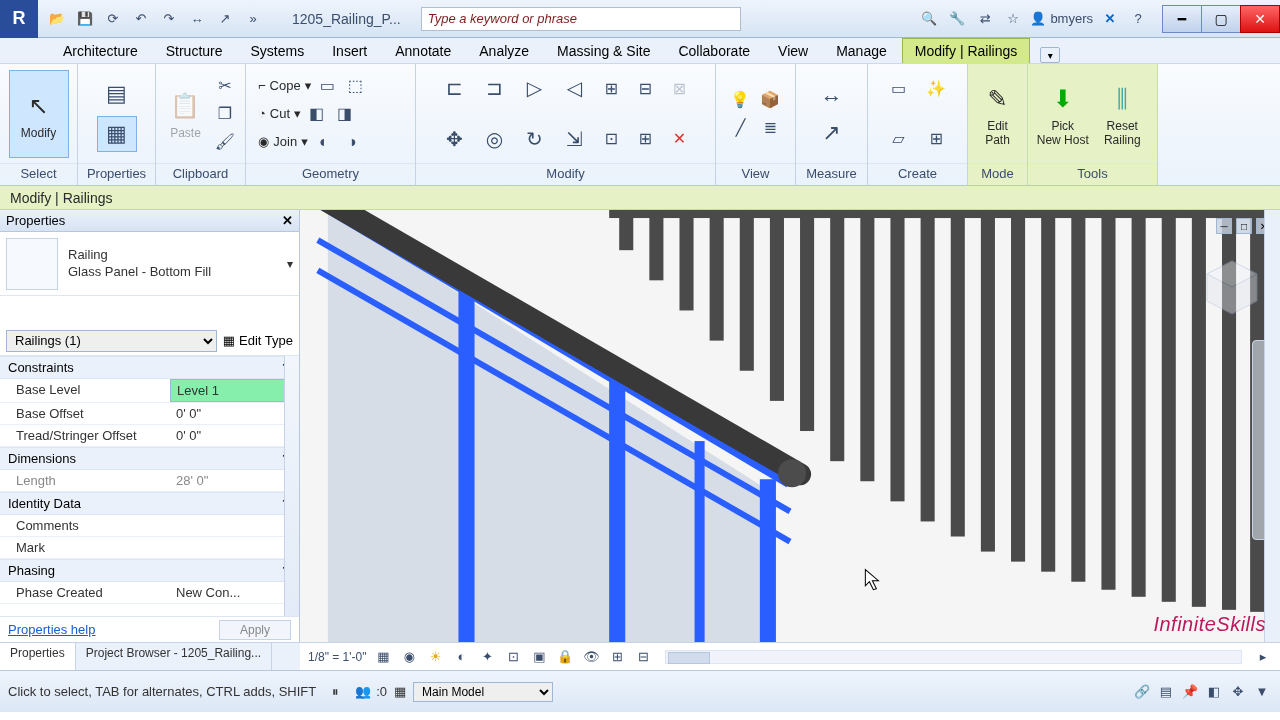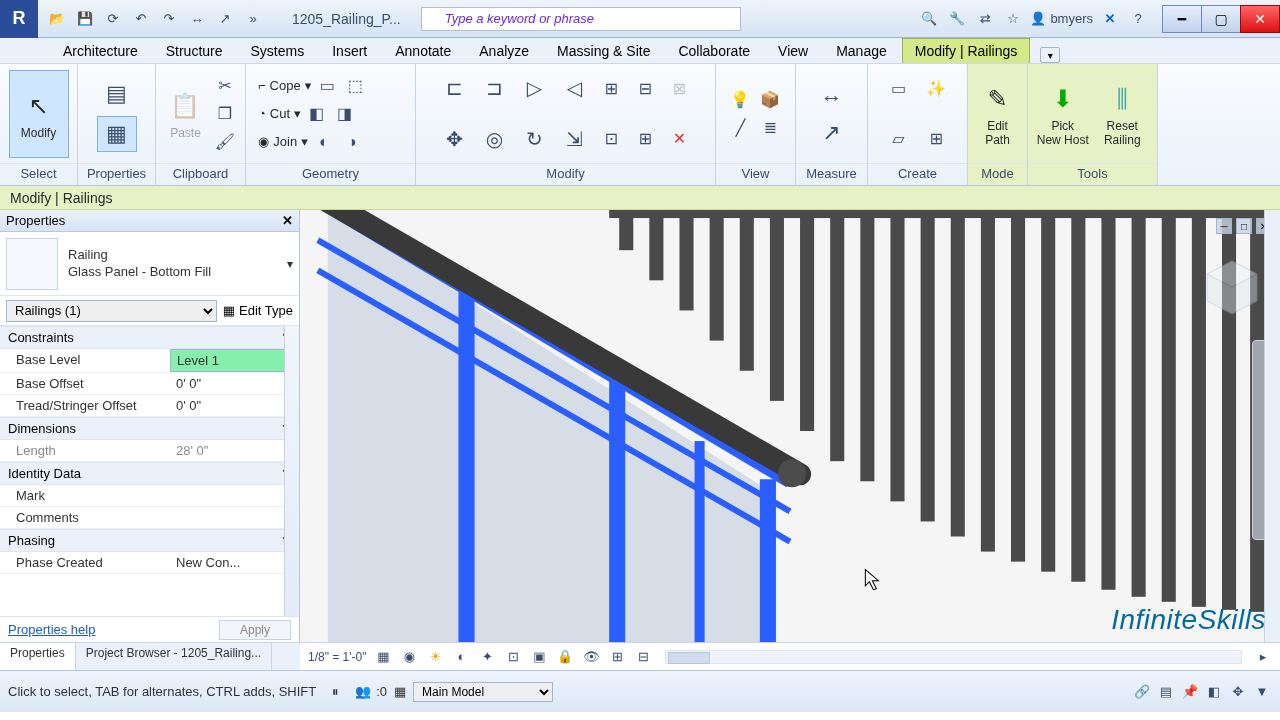--- a/index.html
+++ b/index.html
@@ -4,21 +4,21 @@
 <style>
 * { box-sizing: border-box; margin: 0; padding: 0; font-family: "Segoe UI", Tahoma, sans-serif; }
 body { width: 1280px; height: 720px; overflow: hidden; background: #fff; font-size: 13px; }
 
 
 .titlebar { height: 38px; display: flex; align-items: center; background: linear-gradient(#eef4fc, #d6e4f4); border-bottom: 1px solid #9fb6d4; }
 .app-icon { width: 38px; height: 38px; background: #2a4d9a; color: #fff; display: flex; align-items: center; justify-content: center; font-weight: bold; font-size: 18px; }
 .qat { display: flex; align-items: center; gap: 6px; padding: 0 8px; }
 .qat .qat-btn { width: 22px; height: 22px; display: flex; align-items: center; justify-content: center; color: #3a4d6b; cursor: pointer; }
 .title-text { flex: 0 0 auto; padding: 0 20px; color: #3a4d6b; font-size: 14px; text-align: center; }
-.search-box { flex: 1; height: 24px; border: 1px solid #b0bed0; background: #fff; padding: 0 23px; display: flex; align-items: center; color: #6d28d9; font-style: italic; margin-right: 6px; max-width: 320px; }
+.search-box { flex: 1; height: 24px; border: 1px solid #b0bed0; background: #fff; padding: 0 6px; display: flex; align-items: center; color: #7f1d1d; font-style: italic; margin-right: 6px; max-width: 320px; }
 .tb-right { display: flex; align-items: center; gap: 6px; padding: 0 8px; margin-left: auto; }
 .tb-right .tbbtn { width: 22px; height: 22px; display: flex; align-items: center; justify-content: center; color: #3a4d6b; cursor: pointer; }
 .user { display: flex; align-items: center; gap: 4px; color: #3a4d6b; }
 .winbtns { display: flex; margin-left: 6px; }
 .winbtn { width: 40px; height: 28px; display: flex; align-items: center; justify-content: center; font-size: 14px; border: 1px solid #6a8bc0; background: linear-gradient(#e6eefb,#c0d2ec); margin-left: -1px;}
 .winbtn.close { background: linear-gradient(#f66,#d11); color: #fff; border-color:#a00;}
 
 
 .ribbon-tabs { height: 26px; display: flex; align-items: flex-end; background: #eaf1fb; padding-left: 50px; border-bottom: 1px solid #cdd8e8; gap: 2px; }
 .ribbon-tab { padding: 4px 12px; color: #000000; font-size: 14px; cursor: pointer; border: 1px solid transparent; border-bottom: none; }
@@ -41,21 +41,21 @@
 .context-bar { height: 24px; background: #e6f2c6; display:flex; align-items:center; padding:0 10px; font-size:14px; color:#2a2a2a; border-bottom:1px solid #c8d8a0;}
 
 
 .main { display:flex; height: calc(720px - 38px - 26px - 122px - 24px - 22px - 28px - 28px); }
 .sidebar { width: 300px; display:flex; flex-direction:column; border-right:1px solid #b7c7de; background:#fff;}
 .prop-header { height:22px; background:linear-gradient(#eaf1fb,#d7e3f3); display:flex; align-items:center; justify-content:space-between; padding:0 6px; font-size:13px; border-bottom:1px solid #b7c7de;}
 .type-sel { height:64px; display:flex; align-items:center; padding:6px; gap:10px; border-bottom:1px solid #dce5f1;}
 .type-sel .thumb { width:52px; height:52px; border:1px solid #c6d3e6; background:#f6f9fd;}
 .type-sel .tinfo { flex:1; display:flex; flex-direction:column; font-size:13px; color:#333; line-height:1.3;}
 .type-sel .chev { color:#333; font-size:12px; cursor:pointer;}
-.inst-row { height:30px; display:flex; align-items:center; gap:6px; padding:4px 6px; border-bottom:1px solid #dce5f1;}
+.inst-row { height:30px; display:flex; align-items:center; gap:6px; padding:4px 6px; border-bottom:1px solid #dce5f1;margin-top:30px;}
 .inst-row select { flex:1; height:22px; border:1px solid #9fb6d4; font-size:13px; padding:0 4px;}
 .edit-type { display:flex; align-items:center; gap:4px; cursor:pointer; font-size:13px;}
 .prop-grid { flex:1; overflow:auto; position:relative;}
 .prop-grid::after{ content:""; position:absolute; right:0; top:0; bottom:0; width:14px; background:linear-gradient(#f2f6fc,#e2ebf7); border-left:1px solid #c6d3e6;}
 .group-hdr { background:#eaf1fb; font-size:13px; padding:3px 8px; display:flex; justify-content:space-between; border-top:1px solid #dce5f1; border-bottom:1px solid #dce5f1;}
 .prow { display:flex; font-size:13px; border-bottom:1px solid #eaf0f9;}
 .prow .plabel { width:170px; padding:3px 8px 3px 16px; color:#333;}
 .prow .pvalue { flex:1; padding:3px 6px; color:#333; margin-right:14px;}
 .prow .pvalue.editable { border:1px solid #9fb6d4; background:#86efac;}
 .prow.dim .plabel, .prow.dim .pvalue { color:#888;}
@@ -63,21 +63,21 @@
 .help-row a { color:#1a5dcc; font-size:13px; text-decoration:underline; cursor:pointer;}
 .help-row button { width:72px; height:20px; border:1px solid #c6d3e6; background:#f2f6fc; color:#888; font-size:12px;}
 
 
 .canvas-wrap { flex:1; position:relative; background:#f5f5f5; overflow:hidden;}
 .canvas { width:100%; height:100%; }
 .viewctrl { position:absolute; right:8px; top:8px; display:flex; gap:4px;}
 .viewctrl .vc { width:16px; height:16px; background:rgba(200,210,225,.8); border:1px solid #9fb6d4; font-size:10px; display:flex;align-items:center;justify-content:center; cursor:pointer;}
 .navcube { position:absolute; right:18px; top:46px; width:60px; height:60px; opacity:.4;}
 .navbar { position:absolute; right:4px; top:130px; width:24px; height:200px; background:rgba(220,228,240,.6); border:1px solid #c6d3e6; border-radius:4px;}
-.watermark { position:absolute; right:14px; bottom:6px; color:#0369a1; font-size:28px; font-style:italic; letter-spacing:.5px; pointer-events:none;}
+.watermark { position:absolute; right:14px; bottom:6px; color:#be185d; font-size:20px; font-style:italic; letter-spacing:.5px; pointer-events:none;}
 
 
 .prop-tabs { height:22px; display:flex; border-top:1px solid #c6d3e6; background:#eaf1fb; font-size:12px;}
 .prop-tabs .ptab { padding:3px 10px; border-right:1px solid #c6d3e6; cursor:pointer; color:#333;}
 .prop-tabs .ptab.active { background:#fff;}
 .view-controls-bar { height:22px; background:#fff; border-top:1px solid #c6d3e6; display:flex; align-items:center; padding:0 8px; gap:8px; font-size:12px; color:#3a4d6b;}
 .vcb-ico { width:18px; height:18px; display:flex; align-items:center; justify-content:center; cursor:pointer; font-size:13px;}
 .view-controls-bar .scroll { flex:1; height:14px; background:#f0f4fa; border:1px solid #dce5f1; position:relative; margin:0 4px;}
 .view-controls-bar .scroll::before { content:""; position:absolute; left:2px; top:1px; width:40px; height:10px; background:#d0dcee; border:1px solid #b7c7de;}
 
@@ -341,25 +341,25 @@
       <div class="prow dim">
           <div class="plabel">Length</div>
           <div class="pvalue">28'  0"</div>
         </div>
 
       <div class="group-hdr">
           <span>Identity Data</span>
           <span>⌃</span>
         </div>
       <div class="prow">
+          <div class="plabel">Comments</div>
+          <div class="pvalue"></div>
+        </div>
+      <div class="prow">
           <div class="plabel">Mark</div>
-          <div class="pvalue"></div>
-        </div>
-      <div class="prow">
-          <div class="plabel">Comments</div>
           <div class="pvalue"></div>
         </div>
 
       <div class="group-hdr">
           <span>Phasing</span>
           <span>⌃</span>
         </div>
       <div class="prow">
           <div class="plabel">Phase Created</div>
           <div class="pvalue">New Con...</div>

